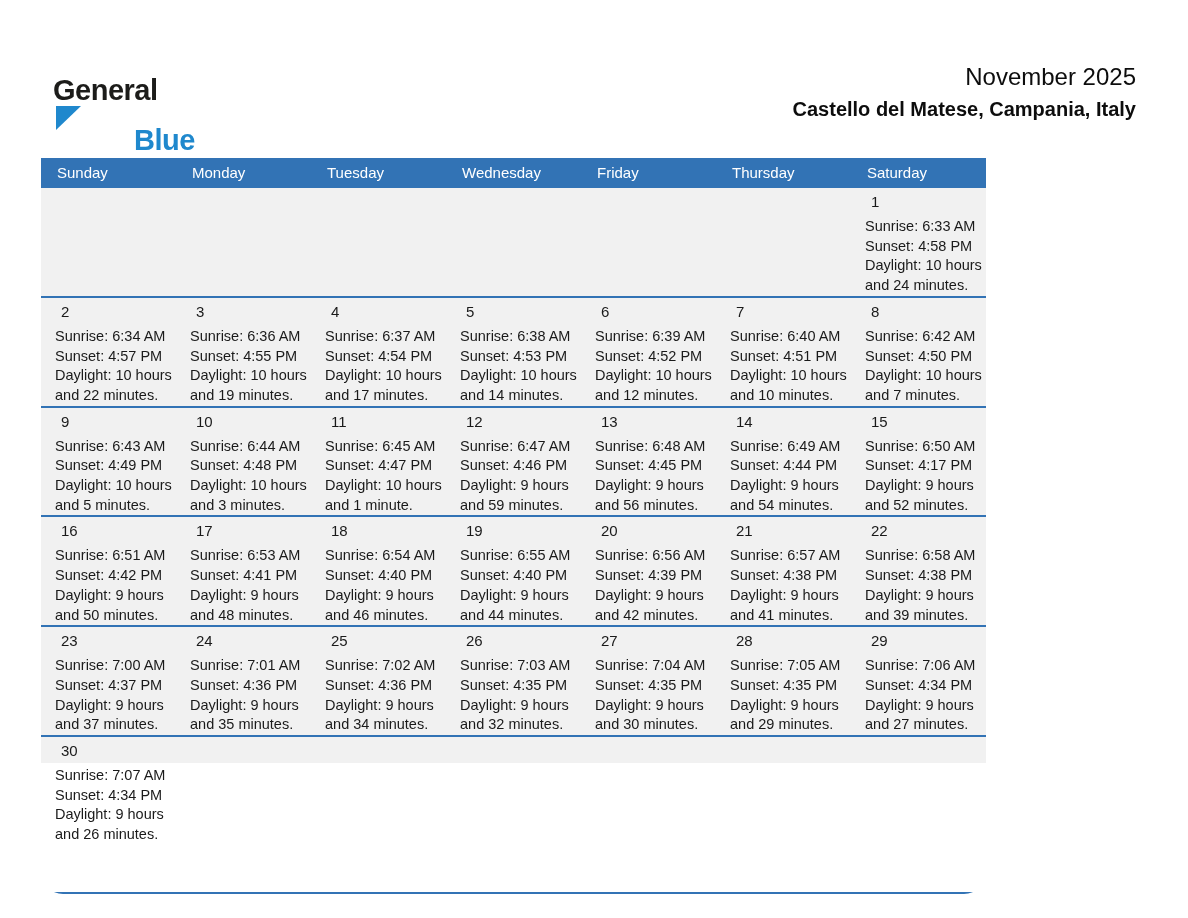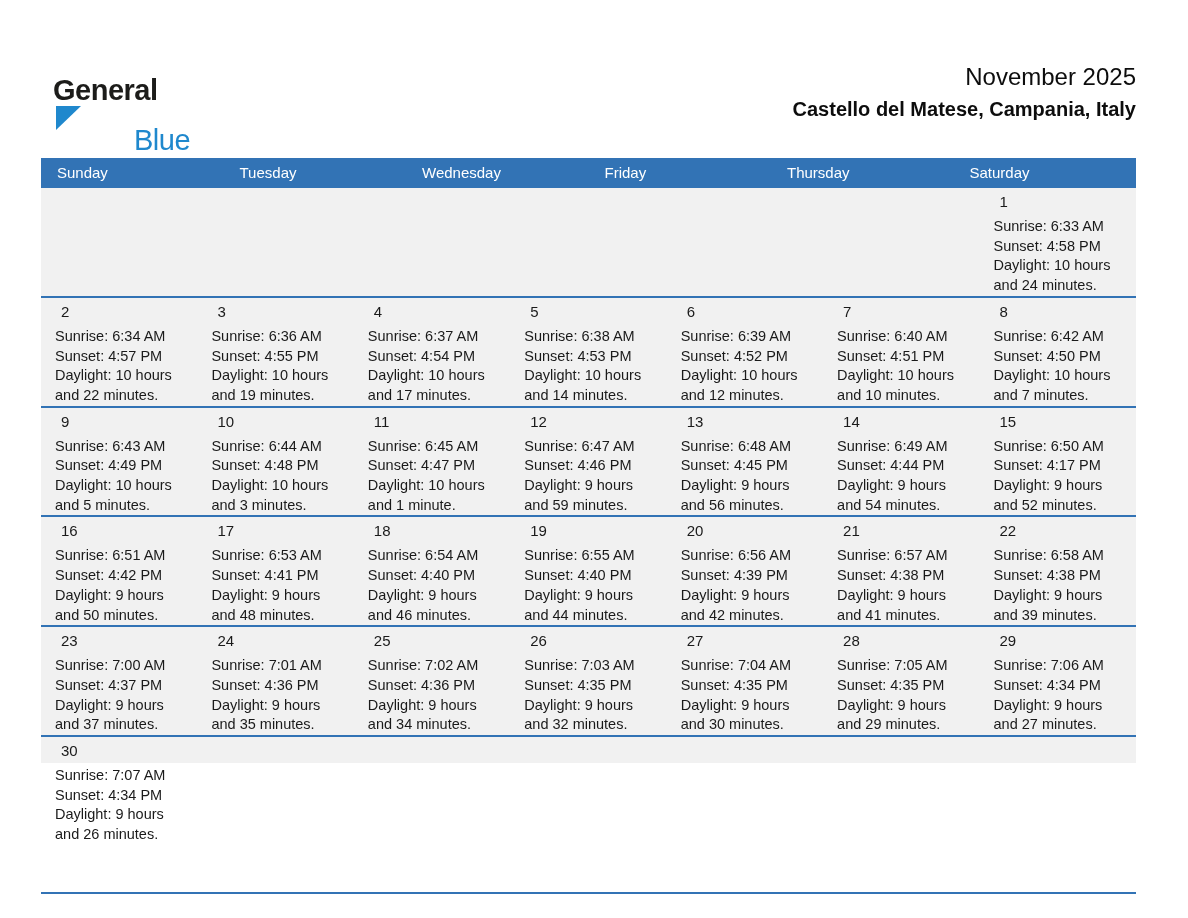--- a/index.html
+++ b/index.html
@@ -18,32 +18,33 @@
   .logo-row { display:flex; align-items:flex-start;flex-direction:column; }
   .logo-general {
     font-size:29px; font-weight:700; color:#1c1c1a; letter-spacing:-0.5px; line-height:28px;
   }
   .logo-triangle {
     display:inline-block; width:25px; height:24px; margin-left:3px; margin-top:2px;
     background:var(--logo-blue,#1f88cd);
     clip-path:polygon(0 0, 100% 0, 0 100%);
   }
   .logo-blue {
-    font-size:29px; font-weight:400; color:var(--logo-blue,#1f88cd);
+    font-size:29px; font-weight:700; color:var(--logo-blue,#1f88cd);
     letter-spacing:-0.5px; line-height:26px; margin-left:81px; margin-top:-3px;
   }
 
   .titles { position:absolute; right:52px; top:56px; text-align:right; }
   .month-title { font-size:24px; font-weight:400; color:#0d0d0d; line-height:42px; }
   .location-title { font-size:20px; font-weight:700; color:#0d0d0d; margin-top:0; }
 
   
   .calendar {
-    position:absolute; left:41px; top:158px; width:1095px;
+    position:absolute; left:41px; top:158px; width:945px;
     border-bottom:2px solid var(--accent,#3273b5);
+    border-radius:22px;
   }
   .weekday-row {
     display:flex; background:var(--accent,#3273b5); height:30px;
   }
   .weekday-cell {
     flex:1 1 0; color:#ffffff; font-size:15px; font-weight:400;
     padding:6px 0 0 16px; overflow:hidden; white-space:nowrap;
   }
   .week-row {
     display:flex; background:var(--row-bg,#f1f1f1);
@@ -75,20 +76,21 @@
   </div>
 
   <div class="titles">
     <div class="month-title">November 2025</div>
     <div class="location-title">Castello del Matese, Campania, Italy</div>
   </div>
 
   <div class="calendar">
     <div class="weekday-row">
         <div class="weekday-cell">Sunday</div>
+        <div class="weekday-cell">Monday</div>
         <div class="weekday-cell">Tuesday</div>
         <div class="weekday-cell">Wednesday</div>
         <div class="weekday-cell">Friday</div>
         <div class="weekday-cell">Thursday</div>
         <div class="weekday-cell">Saturday</div>
       </div>
     <div>
         <div class="week-row">
           <div class="day-cell"></div>
           <div class="day-cell"></div>

